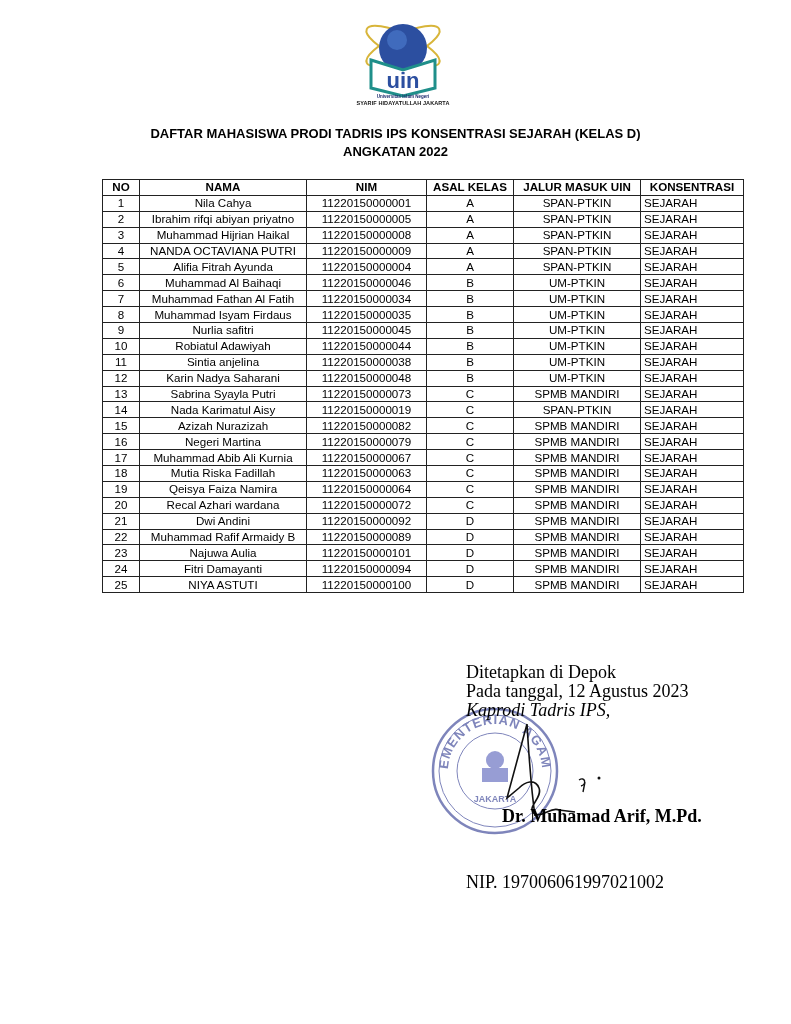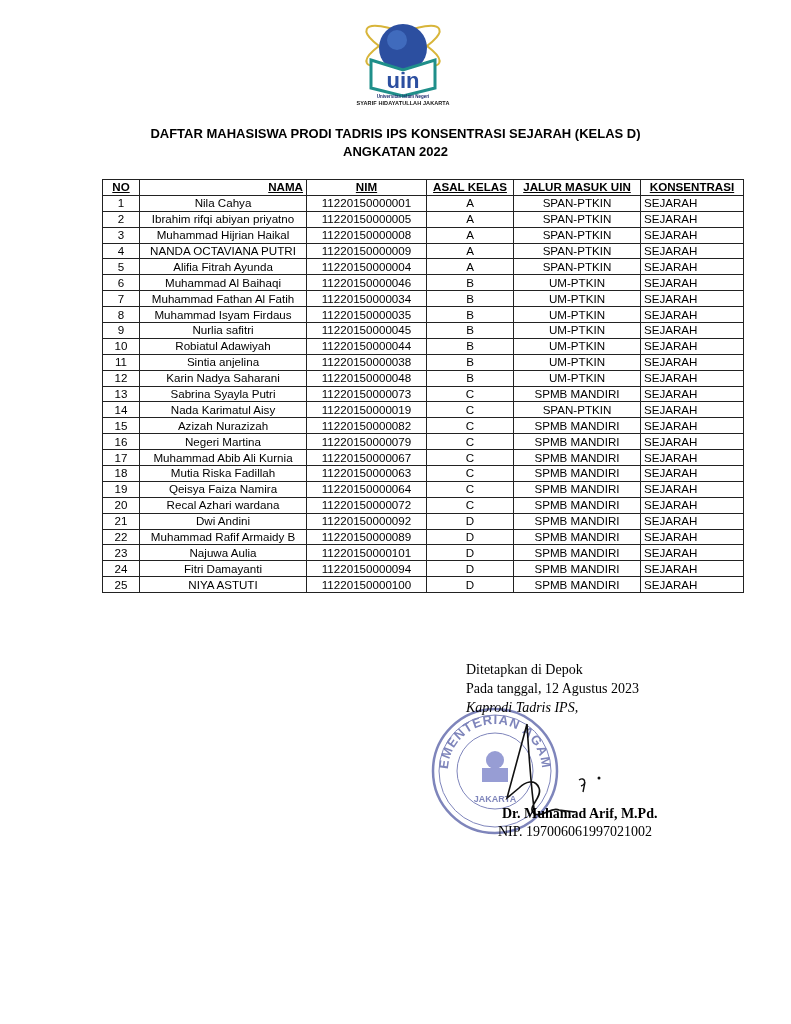--- a/index.html
+++ b/index.html
@@ -6,31 +6,31 @@
   body { width: 791px; height: 1024px; position: relative; overflow: hidden; font-family: "Liberation Sans", sans-serif; color: #000; }
   .logo { position: absolute; left: 355px; top: 8px; width: 96px; height: 100px; }
   .logo svg { display: block; }
   .logo-text1 { position: absolute; left: 340px; top: 94px; width: 126px; text-align: center; font-size: 4.5px; font-weight: bold; color: #1a2a6c; }
   .logo-text2 { position: absolute; left: 330px; top: 100px; width: 146px; text-align: center; font-size: 5.5px; font-weight: bold; color: #111; letter-spacing: 0.1px; }
   .title { position: absolute; left: 0; width: 791px; text-align: center; font-weight: bold; font-size: 13px; }
   .title.t1 { top: 126px; }
   .title.t2 { top: 144px; }
   table.roster { position: absolute; left: 102px; top: 179px; border-collapse: collapse; font-size: 11.6px; }
   table.roster th, table.roster td { border: 1px solid #222; padding: 0 3px; height: 14.9px; line-height: 14px; white-space: nowrap; }
-  table.roster th { font-weight: bold; text-align: center; font-size: 11.6px; text-decoration: underline; }
+  table.roster th { font-weight: bold; text-align: center; font-size: 11.6px; }
   table.roster { border: 1.6px solid #111; }
   .c-no { width: 30px; text-align: center; }
   .c-nama { width: 160px; text-align: center; }
   .c-nim { width: 113px; text-align: center; }
   .c-kelas { width: 80px; text-align: center; }
   .c-jalur { width: 120px; text-align: center; }
   .c-kons { width: 96px; text-align: left; }
-  .sign { position: absolute; left: 466px; font-family: "Liberation Serif", serif; font-size: 14px; white-space: nowrap; }
+  .sign { position: absolute; left: 466px; font-family: "Liberation Serif", serif; font-size: 18px; white-space: nowrap; }
   .s1 { top: 662px; } .s2 { top: 681px; } .s3 { top: 700px; font-style: italic; }
-  .s4 { top: 806px; font-weight: bold; margin-left: 36px; } .s5 { top: 824px; margin-left: 32px; }
+  .s4 { top: 806px; font-weight: bold; margin-left: 36px; } .s5 { top: 872px; }
   .stamp { position: absolute; left: 430px; top: 706px; width: 130px; height: 130px; opacity: 0.78; }
   .sig { position: absolute; left: 495px; top: 718px; width: 120px; height: 110px; }
 </style>
 </head>
 <body>
 
 <div class="logo">
   <svg width="96" height="90" viewBox="0 0 96 90">
     <ellipse cx="48" cy="38" rx="40" ry="12" fill="none" stroke="#d8b53a" stroke-width="2" transform="rotate(-25 48 38)"></ellipse>
     <ellipse cx="48" cy="38" rx="40" ry="12" fill="none" stroke="#d8b53a" stroke-width="2" transform="rotate(25 48 38)"></ellipse>
@@ -43,21 +43,21 @@
 <div class="logo-text1">Universitas Islam Negeri</div>
 <div class="logo-text2">SYARIF HIDAYATULLAH JAKARTA</div>
 
 <div class="title t1">DAFTAR MAHASISWA PRODI TADRIS IPS KONSENTRASI SEJARAH (KELAS D)</div>
 <div class="title t2">ANGKATAN 2022</div>
 
 <table class="roster">
   <thead>
     <tr>
       <th class="c-no">NO</th>
-      <th class="c-nama" style="text-align:right">NAMA</th>
+      <th class="c-nama" style="text-align:center">NAMA</th>
       <th class="c-nim" style="text-align:center">NIM</th>
       <th class="c-kelas">ASAL KELAS</th>
       <th class="c-jalur">JALUR MASUK UIN</th>
       <th class="c-kons">KONSENTRASI</th>
     </tr>
   </thead>
   <tbody id="roster-body">
       <tr>
         <td class="c-no">1</td>
         <td class="c-nama">Nila Cahya</td>

